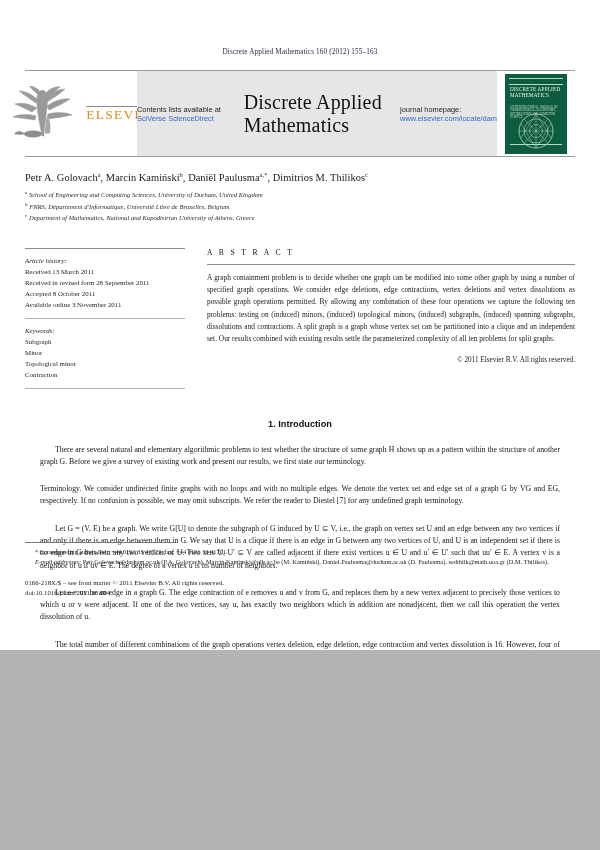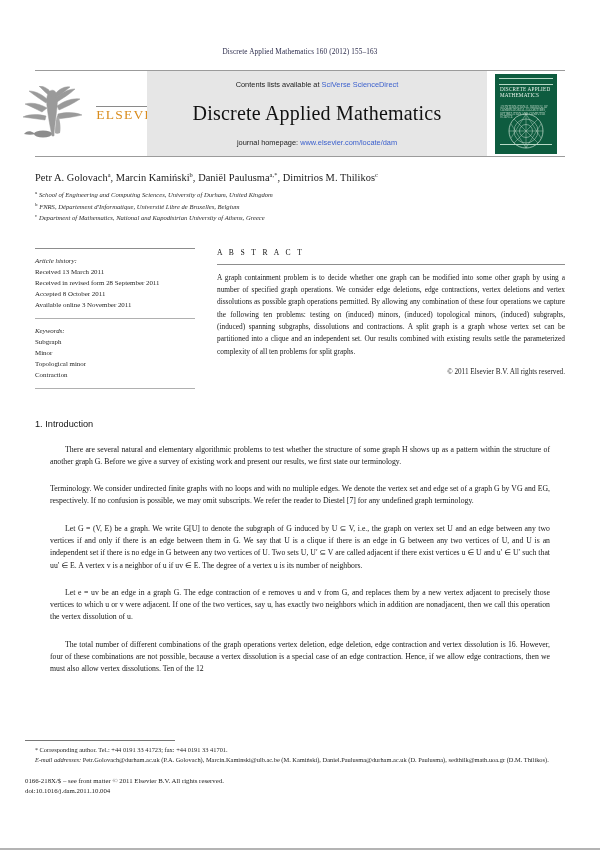--- a/index.html
+++ b/index.html
@@ -5,26 +5,26 @@
   html, body {
     margin: 0;
     padding: 0;
     background: #b4b4b4;
   }
   body {
     font-family: "Liberation Serif", serif;
   }
   .page {
     width: 600px;
-    height: 848px;
+    height: 650px;
     background: #ffffff;
     position: relative;
     overflow: hidden;
     box-sizing: border-box;
-    padding: 0 35px;
+    padding: 0 25px;
   }
 
   
   .running-head {
     text-align: center;
     font-size: 7.2px;
     color: #2a2a4a;
     padding-top: 48px;
     letter-spacing: 0.15px;
   }
@@ -55,21 +55,20 @@
     color: #d98c1e;
     margin-top: 1px;
     border-top: 1.4px solid #8a8a8a;
     padding-top: 1px;
     line-height: 1;
   }
   .banner-center {
     flex: 1;
     background: #e6e6e6;
     display: flex;
-    flex-direction: column;
     align-items: center;
     justify-content: center;
     gap: 13px;
   }
   .contents-line {
     font-family: "Liberation Sans", sans-serif;
     font-size: 7.4px;
     color: #1c1c1c;
   }
   .contents-line .link { color: #3a5fcd; }
@@ -188,23 +187,24 @@
     text-align: right;
     font-size: 7.2px;
     margin-top: 10px;
     color: #1a1a1a;
   }
 
   
   .body-sec-title {
     font-family: "Liberation Sans", sans-serif;
     font-size: 9.2px;
-    font-weight: normal;
+    font-weight: bold;
     color: #111;
     margin-top: 30px;
+    text-align: center;
   }
   .body-text {
     font-size: 7.75px;
     line-height: 1.585;
     text-align: justify;
     color: #151515;
     margin-top: 11px;
   }
   .body-text p { margin: 15px; }
   .body-text p.indent { text-indent: 15px; }

